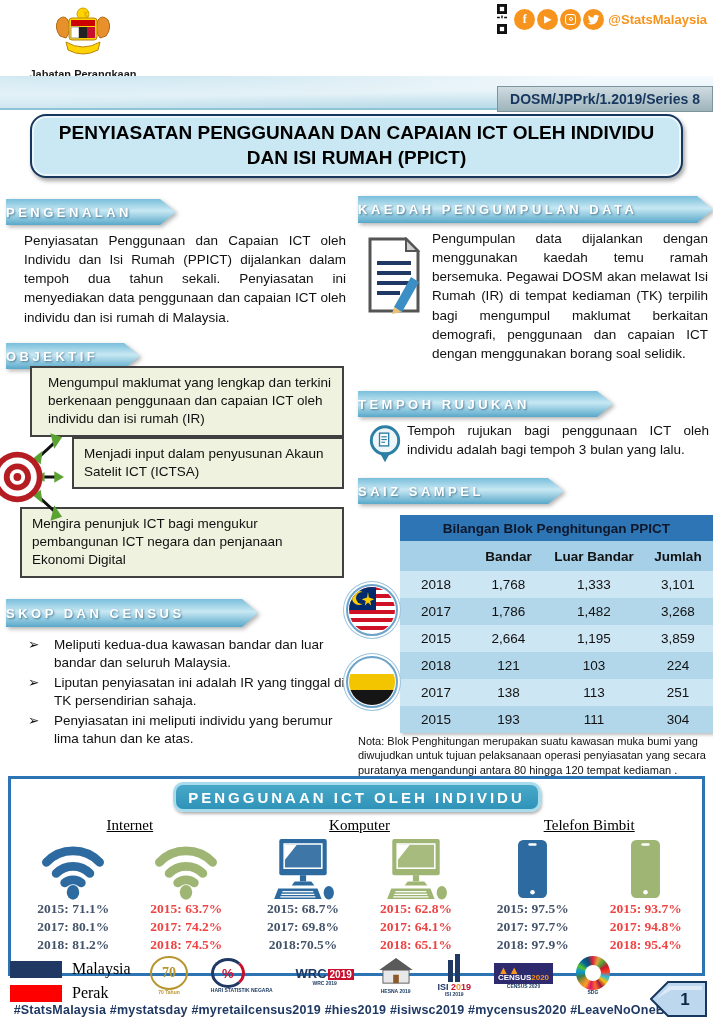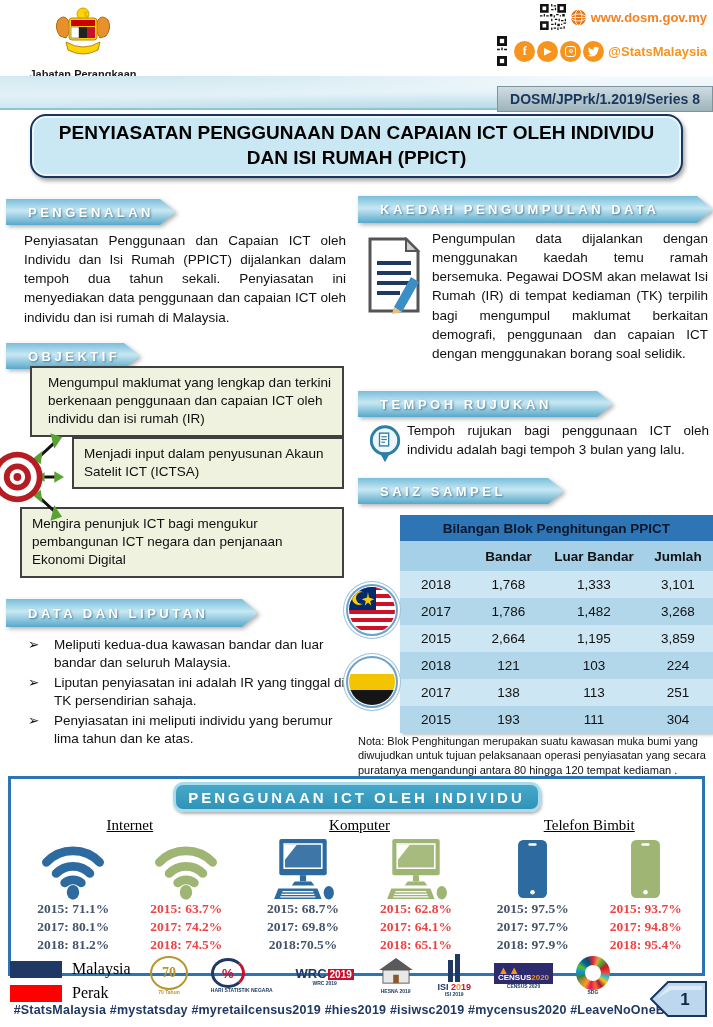--- a/index.html
+++ b/index.html
@@ -34,21 +34,21 @@
   .banner { position:absolute; left:30px; top:114px; width:653px; height:64px;
     background:#c9e8f3; border:2px solid #17375e; border-radius:16px;
     box-shadow:2px 3px 4px rgba(0,0,0,.35), inset 0 0 0 2px #eaf6fb;
     display:flex; flex-direction:column; align-items:center; justify-content:center; }
   .banner div { font-weight:bold; font-size:19px; color:#000; line-height:1.3; }
 
   
   .ribbon-wrap { position:absolute; filter:drop-shadow(2px 2px 2px rgba(0,0,0,.3)); }
   .ribbon { height:26px; clip-path:polygon(0 0, calc(100% - 16px) 0, 100% 50%, calc(100% - 16px) 100%, 0 100%);
     background:linear-gradient(180deg,#79bedb 0%, #c8e8f3 45%, #58a8ca 100%);
-    display:flex; align-items:center; padding:0 26px 0 22px; }
+    display:flex; align-items:center; padding:0 26px 0 0; }
   .ribbon span { color:#fff; font-weight:bold; font-size:13px; letter-spacing:3.5px;
     text-shadow:1px 1px 2px rgba(25,80,110,.65); white-space:nowrap; }
 
   .para { position:absolute; font-size:13.5px; color:#111; text-align:justify; line-height:1.42; }
 
   
   .obox { position:absolute; background:#eef2de; border:2px solid #404040; padding:6px 10px;
     font-size:13.5px; color:#111; line-height:1.35; }
 
   
@@ -261,29 +261,20 @@
       <path d="M14 36 Q31 46 48 36 L46 44 Q31 52 16 44 Z" fill="#ffd400" stroke="#b8860b"></path>
     </svg>
     <div class="agency-name">
       <div>Jabatan Perangkaan</div>
       <div>Malaysia</div>
     </div>
   </div>
 
 
   <div class="hdr-right">
-    <div class="hdr-row" style="margin-bottom:6px;">
-      <svg class="qr" width="26" height="26">
-          <use href="#sym-qr" width="26" height="26"></use>
-        </svg>
-      <svg width="17" height="17">
-          <use href="#sym-globe" width="17" height="17"></use>
-        </svg>
-      <span class="website">www.dosm.gov.my</span>
-    </div>
     <div class="hdr-row">
       <svg class="qr" width="30" height="30" style="margin-right:2px;">
           <use href="#sym-qr" width="30" height="30"></use>
         </svg>
       <div class="social">
         <div class="soc">
             <span style="font-family:'Liberation Serif',serif;">f</span>
           </div>
         <div class="soc">
             <span style="font-size:9px;">▶</span>
@@ -327,21 +318,21 @@
   </div>
   <div class="obox" style="left:30px; top:366px; width:314px;padding-left:16px;">Mengumpul maklumat yang lengkap dan terkini berkenaan penggunaan dan capaian ICT oleh individu dan isi rumah (IR)</div>
   <div class="obox" style="left:20px; top:507px; width:324px;">Mengira penunjuk ICT bagi mengukur pembangunan ICT negara dan penjanaan Ekonomi Digital</div>
   <div class="obox" style="left:72px; top:437px; width:272px;">Menjadi input dalam penyusunan Akaun Satelit ICT (ICTSA)</div>
   <svg style="position:absolute; left:-4px; top:422px;" width="68" height="110">
       <use href="#sym-target" width="68" height="110"></use>
     </svg>
 
   <div class="ribbon-wrap" style="left:6px; top:599px;">
     <div class="ribbon" style="width:252px; height:28px;">
-      <span>DATA DAN LIPUTAN</span>
+      <span>SKOP DAN CENSUS</span>
     </div>
   </div>
   <div class="bullets">
     <div class="bullet">
       <span class="mk">➢</span>
       <span>Meliputi kedua-dua kawasan bandar dan luar bandar dan seluruh Malaysia.</span>
     </div>
     <div class="bullet">
       <span class="mk">➢</span>
       <span>Liputan penyiasatan ini adalah IR yang tinggal di TK persendirian sahaja.</span>

